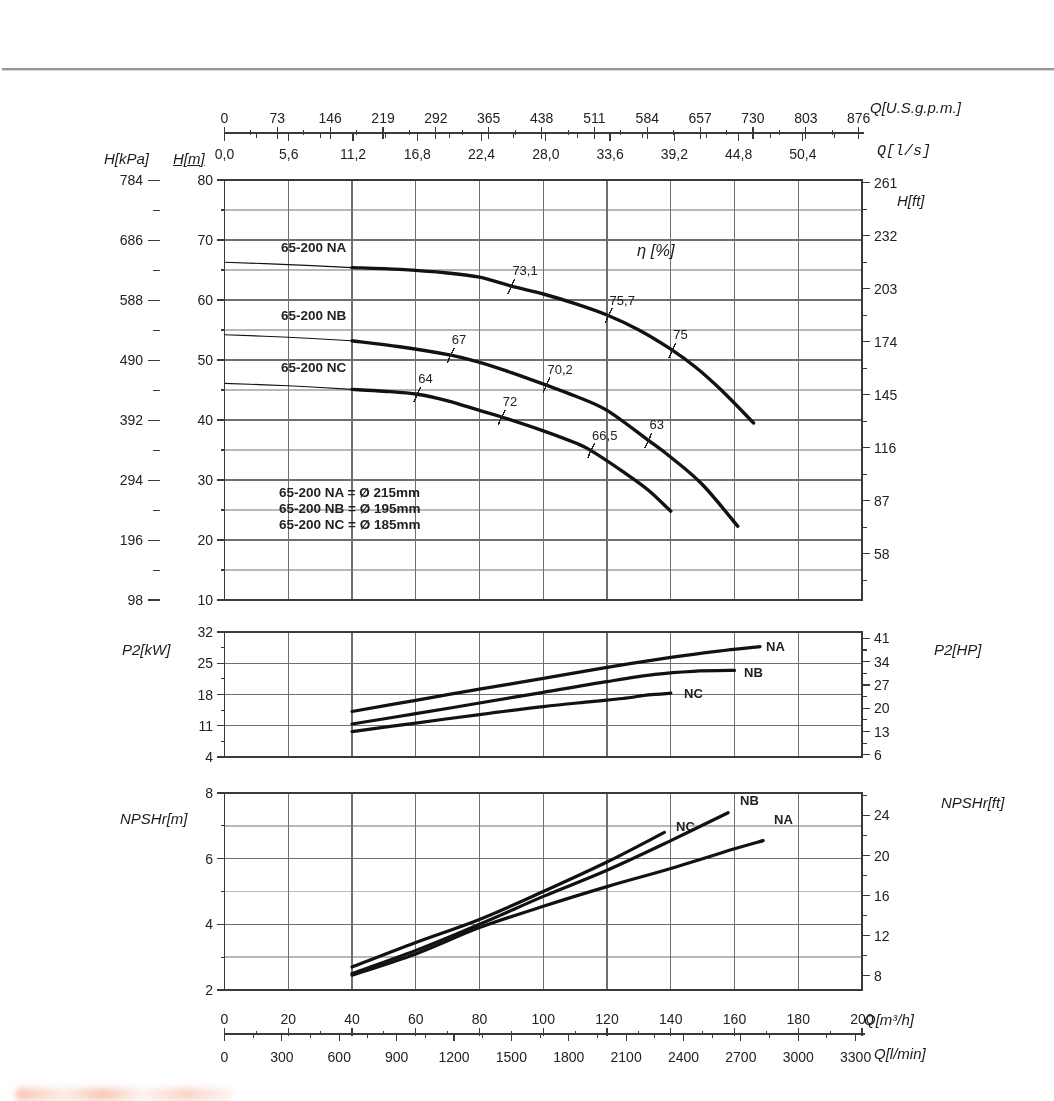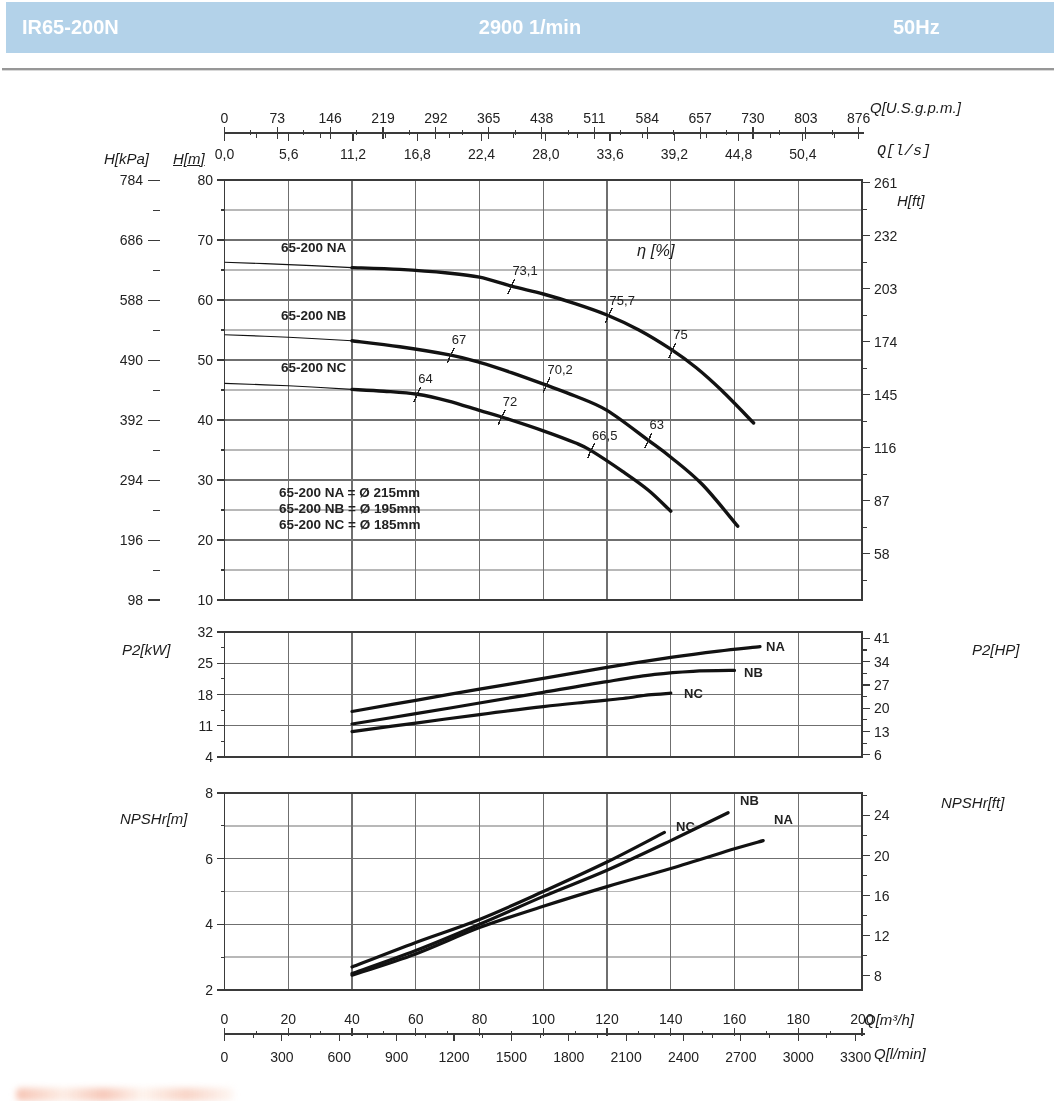--- a/index.html
+++ b/index.html
@@ -14,41 +14,36 @@
            border-bottom:1px solid #d8d8d8;}
   #curves{position:absolute;left:0;top:0;}
   .unit{position:absolute;font-style:italic;font-size:15px;color:#1c1c1c;white-space:nowrap;}
   .u-gpm{left:870px;top:99px;text-align:right;}
   .u-ls{left:877px;top:143px;font-family:Liberation Mono, monospace;}
   .u-hkpa{left:104px;top:150px;}
   .u-hm{left:173px;top:150px;text-decoration:underline;}
   .u-hft{left:897px;top:192px;}
   .u-eta{left:637px;top:241px;font-size:16.5px;}
   .u-p2kw{left:122px;top:641px;}
-  .u-p2hp{left:972px;top:641px;}
+  .u-p2hp{left:934px;top:641px;}
   .u-npm{left:120px;top:810px;text-align:center;}
   .u-npft{left:941px;top:794px;}
   .u-qm3h{left:864px;top:1011px;}
   .u-qlmin{left:874px;top:1045px;}
   .watermark{position:absolute;left:16px;top:1088px;width:218px;height:13px;border-radius:5px;
     background:linear-gradient(90deg,rgba(238,146,116,.55) 0%,rgba(246,184,152,.25) 22%,
       rgba(238,146,116,.5) 40%,rgba(250,200,170,.2) 58%,rgba(240,160,130,.45) 78%,rgba(250,205,180,.15) 100%);
     filter:blur(3px);}
   svg text{font-family:"Liberation Sans",sans-serif;fill:#222;}
 </style>
 </head>
 <body>
 
 <div class="page">
 
-  <div class="header" id="header-bar" style="background: rgb(179, 210, 233);">
-    <span class="h-left" style="color: rgb(255, 255, 255);">IR65-200N</span>
-    <span class="h-center" style="color: rgb(255, 255, 255);">2900 1/min</span>
-    <span class="h-right" style="color: rgb(255, 255, 255);">50Hz</span>
-  </div>
 
   <div class="divider"></div>
 
   <svg id="curves" width="1054" height="1101" viewBox="0 0 1054 1101">
       <g>
         <line x1="224.5" y1="570" x2="862" y2="570" stroke="#b8b8b8" stroke-width="1.6" shape-rendering="crispEdges"></line>
         <line x1="224.5" y1="510" x2="862" y2="510" stroke="#b8b8b8" stroke-width="1.6" shape-rendering="crispEdges"></line>
         <line x1="224.5" y1="450" x2="862" y2="450" stroke="#b8b8b8" stroke-width="1.6" shape-rendering="crispEdges"></line>
         <line x1="224.5" y1="390" x2="862" y2="390" stroke="#b8b8b8" stroke-width="1.6" shape-rendering="crispEdges"></line>
         <line x1="224.5" y1="330" x2="862" y2="330" stroke="#b8b8b8" stroke-width="1.6" shape-rendering="crispEdges"></line>

